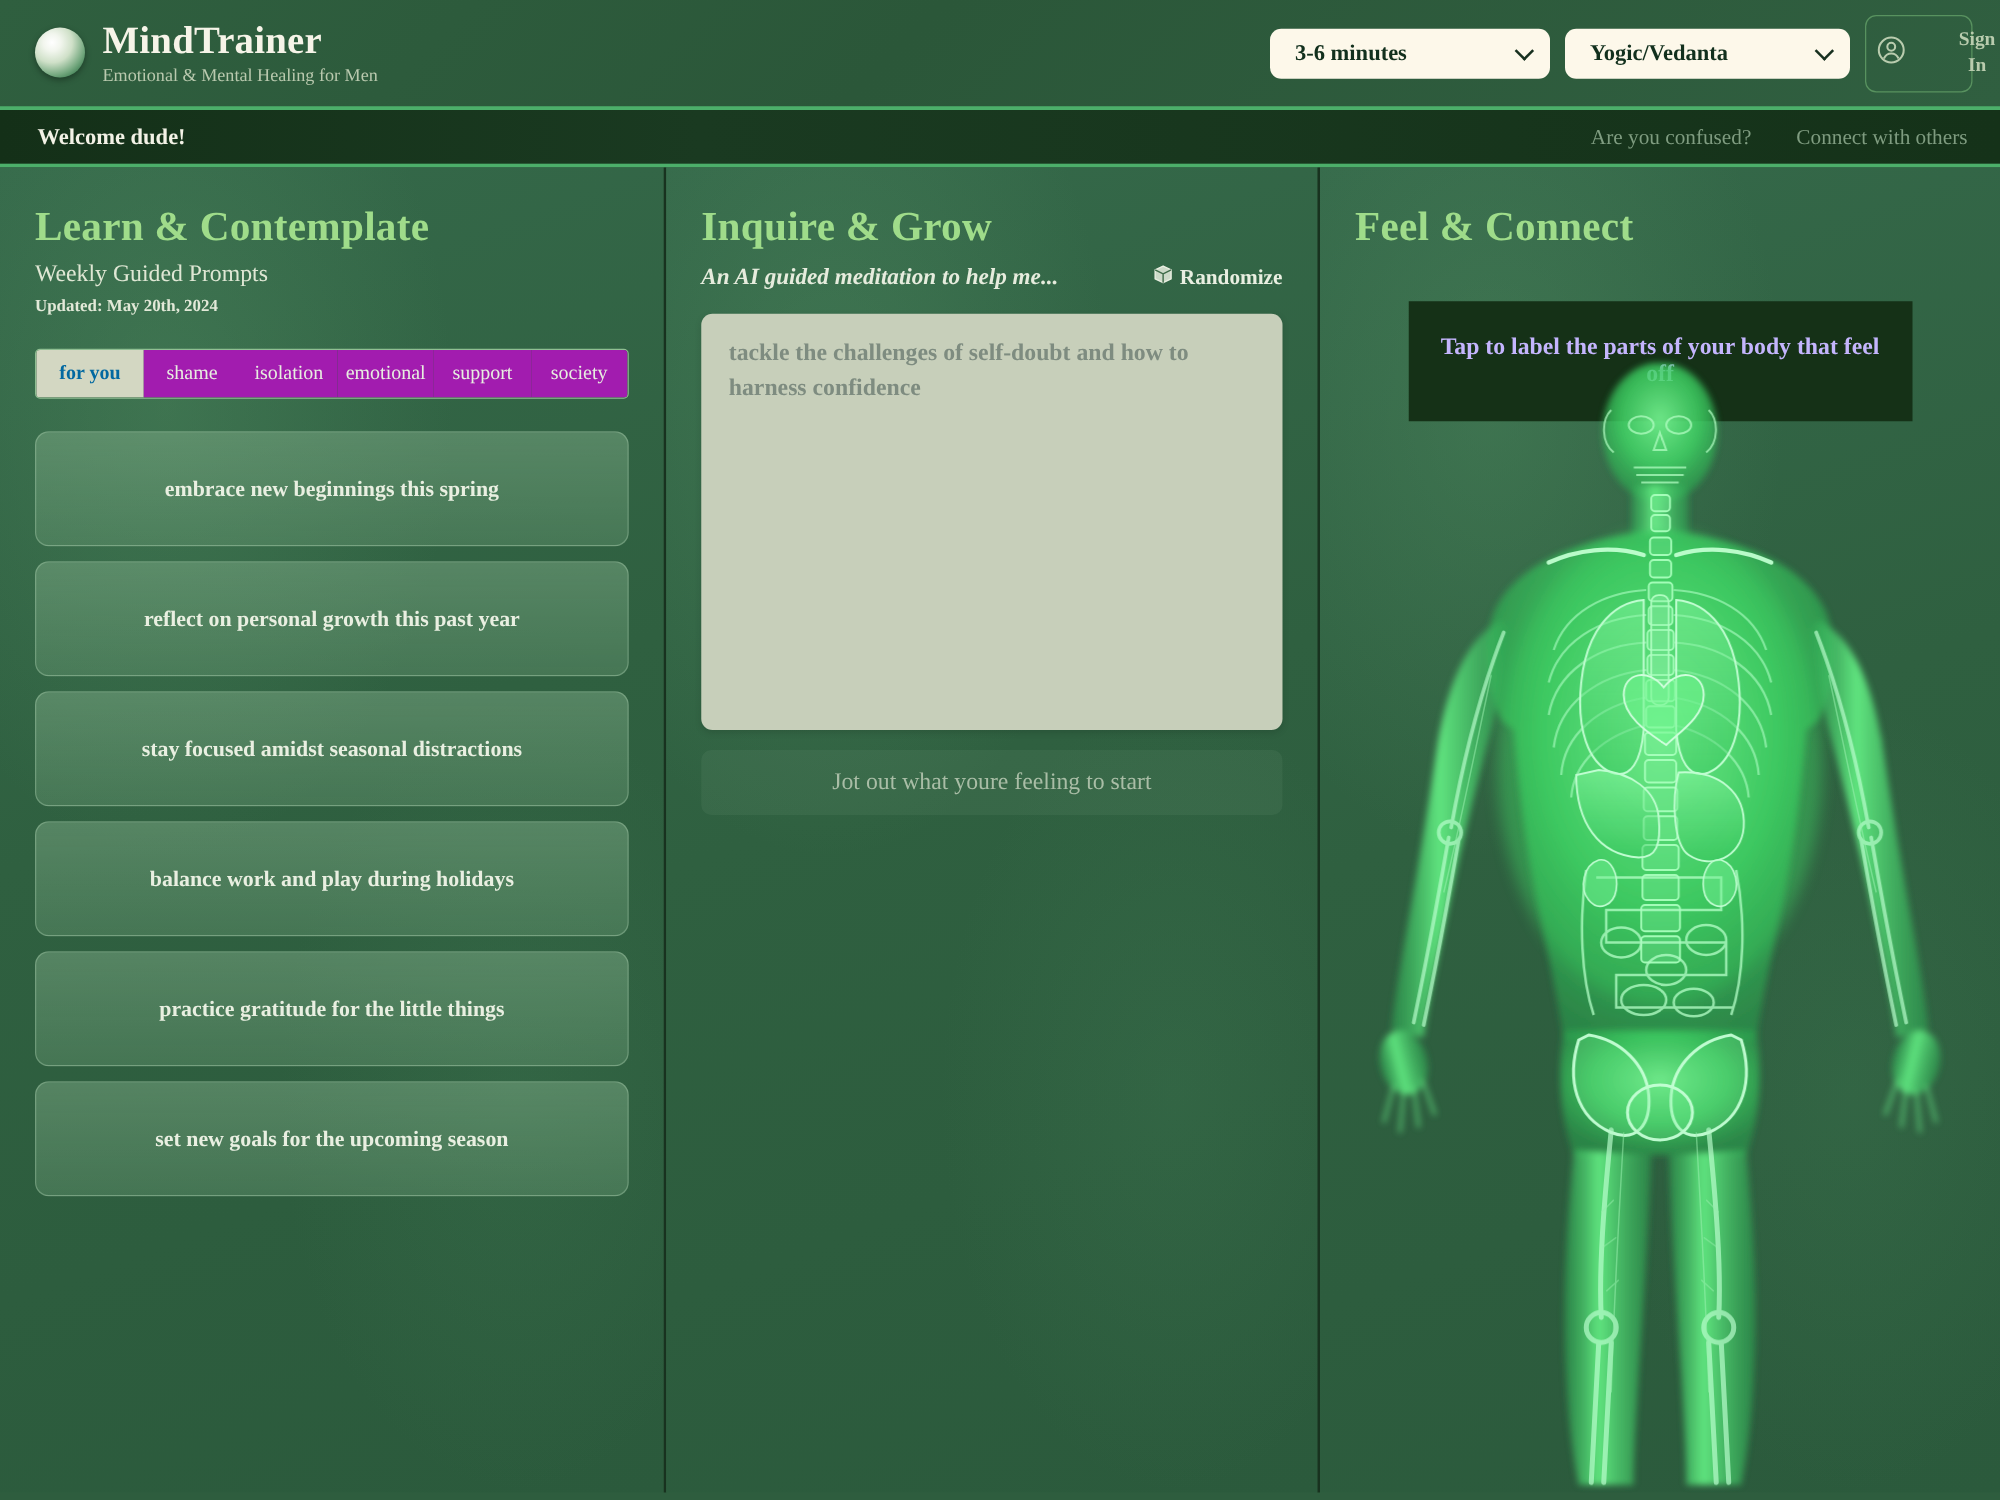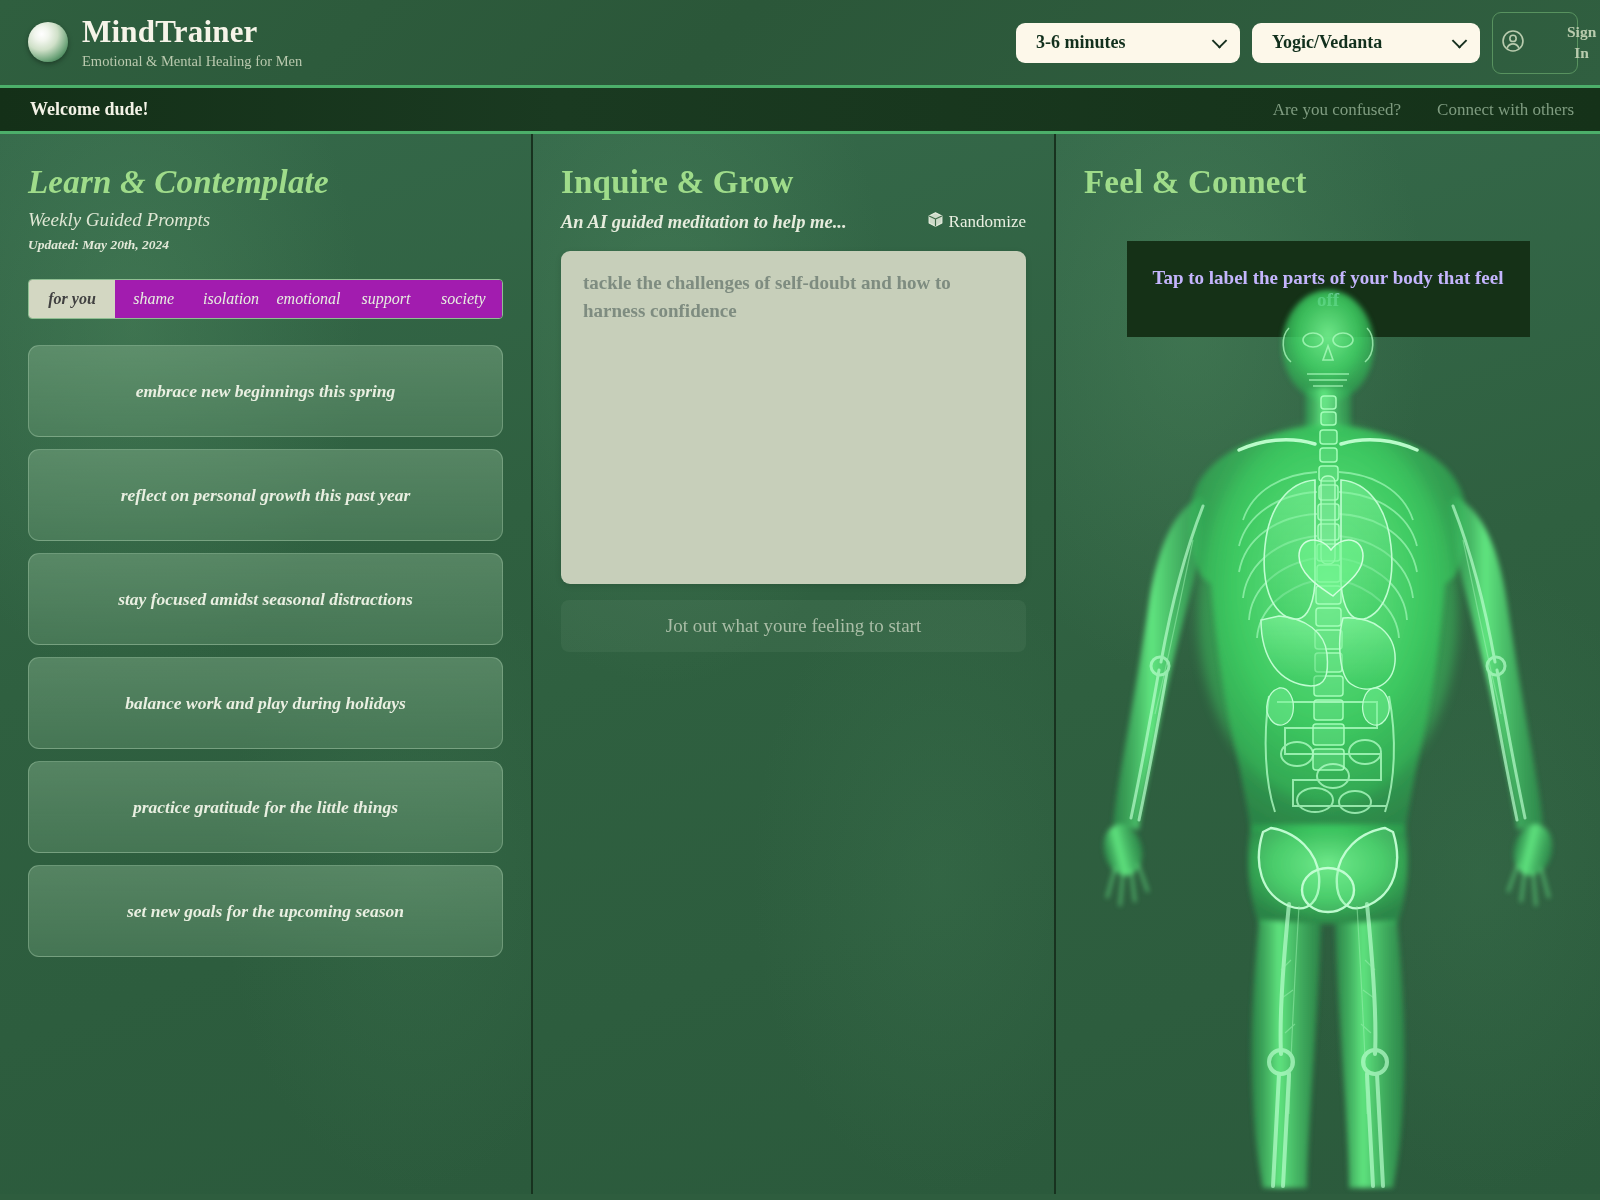--- a/index.html
+++ b/index.html
@@ -98,21 +98,21 @@
     background: #2f6040;
   }
   .col {
     position: relative;
     overflow: hidden;
     background:
       radial-gradient(ellipse 70% 55% at 25% 18%, rgba(90,150,105,.30), rgba(0,0,0,0) 62%),
       radial-gradient(ellipse 60% 50% at 78% 70%, rgba(70,130,90,.22), rgba(0,0,0,0) 60%),
       linear-gradient(160deg, #35694a 0%, #2f6040 45%, #2b5a3c 100%);
   }
-  .col-left  { width: 533px; border-right: 2px solid #18321f; font-style: italic; }
+  .col-left  { width: 533px; border-right: 2px solid #18321f; }
   .col-mid   { width: 523px; border-right: 2px solid #18321f; }
   .col-right { flex: 1; }
 
   .col-pad { padding: 30px 28px 0 28px; }
 
   .col-title {
     font-size: 33px; font-weight: 700; color: #9fdc8a;
     letter-spacing: .2px;
   }
 
@@ -130,21 +130,21 @@
     height: 40px;
   }
   .tab {
     flex: 1;
     display: flex; align-items: center; justify-content: center;
     font-size: 16px; color: #e7eee0; cursor: pointer;
     background: #a21caf;
     white-space: nowrap;
   }
   .tab.active {
-    background: #d3d7c2; color: #404040; font-weight: 700;
+    background: #d3d7c2; color: #0369a1; font-weight: 700;
     flex: 0 0 86px;
   }
 
   .cards { margin-top: 26px; }
   .card {
     height: 92px;
     border-radius: 11px;
     background: linear-gradient(180deg, rgba(132,176,140,.46) 0%, rgba(108,156,119,.38) 100%);
     border: 1px solid rgba(180,215,182,.35);
     display: flex; align-items: center; justify-content: center;
@@ -160,21 +160,21 @@
     display: flex; align-items: flex-end;
     margin-top: 10px;
   }
   .mid-sub {
     font-size: 18.5px; font-style: italic; font-weight: 700;
     color: #e6ecdd;
   }
   .rand {
     margin-left: auto;
     display: flex; align-items: center; gap: 5px;
-    color: #e9efe1; font-size: 17px; font-weight: 400;
+    color: #e9efe1; font-size: 17px; font-weight: 700;
     cursor: pointer;
   }
   .textarea {
     margin-top: 18px;
     height: 333px;
     background: #c7cfba;
     border-radius: 9px;
     padding: 18px 22px;
     font-size: 19px; font-weight: 700;
     color: #7e8c80;

